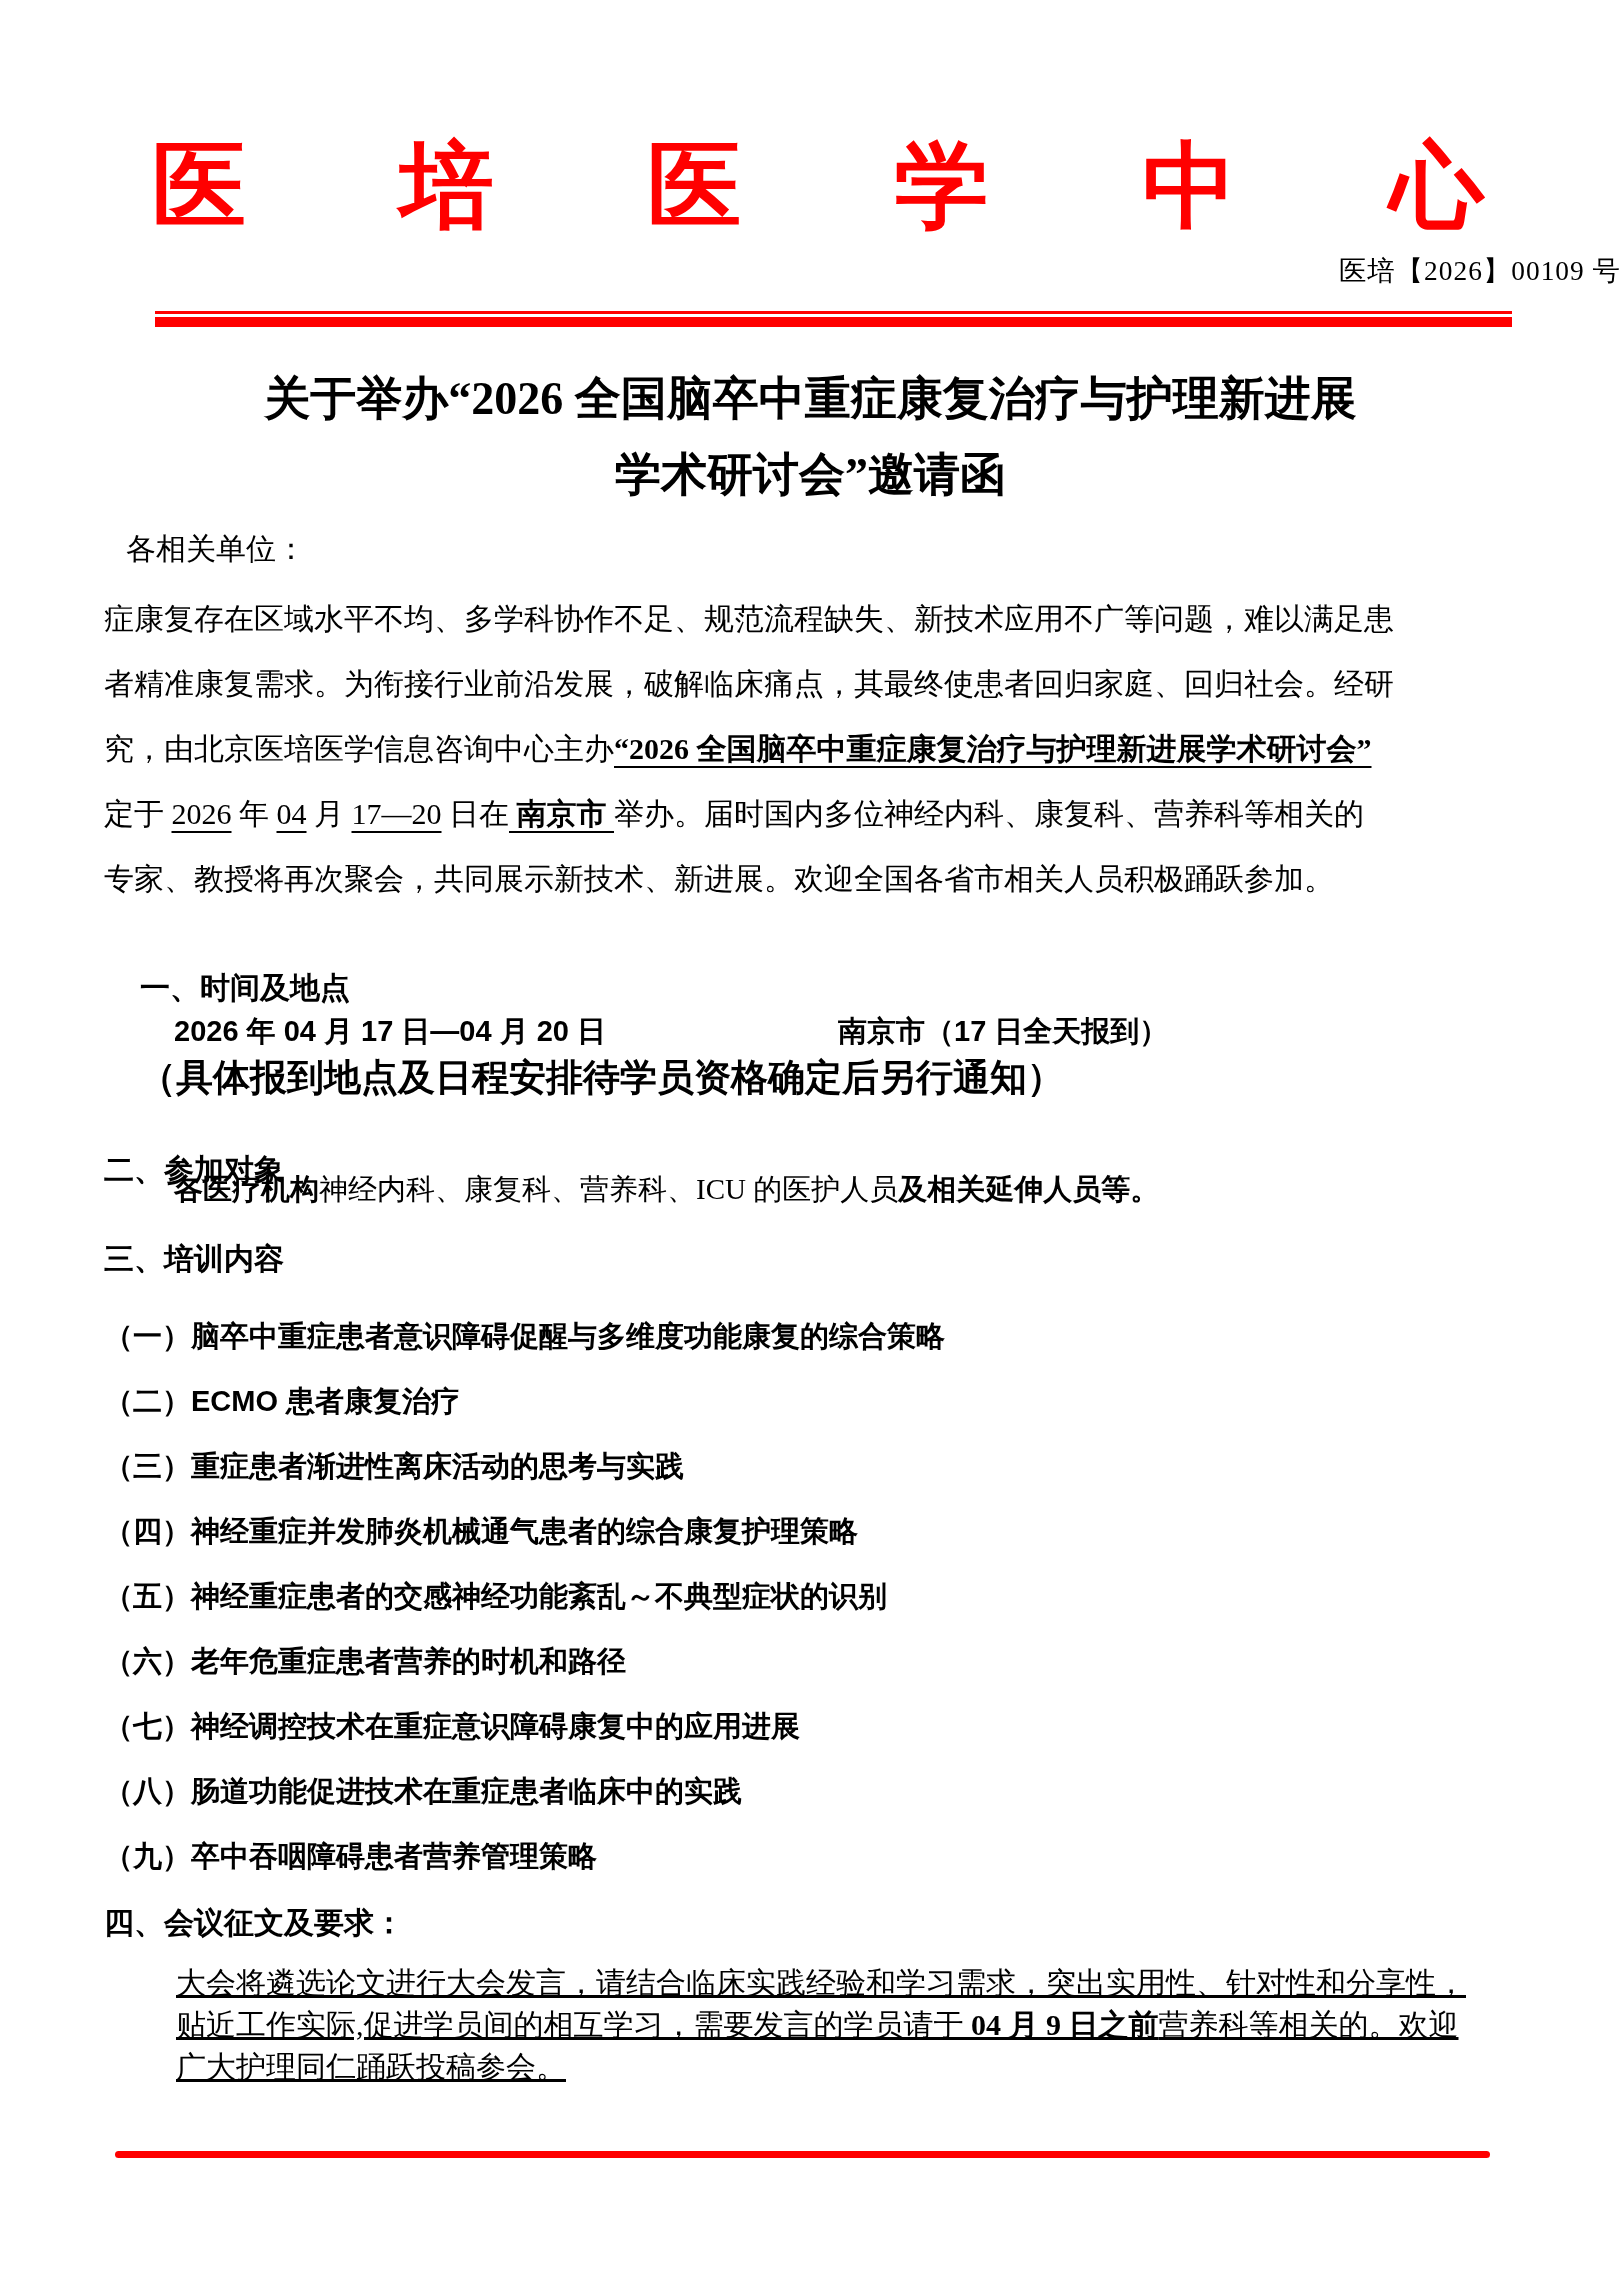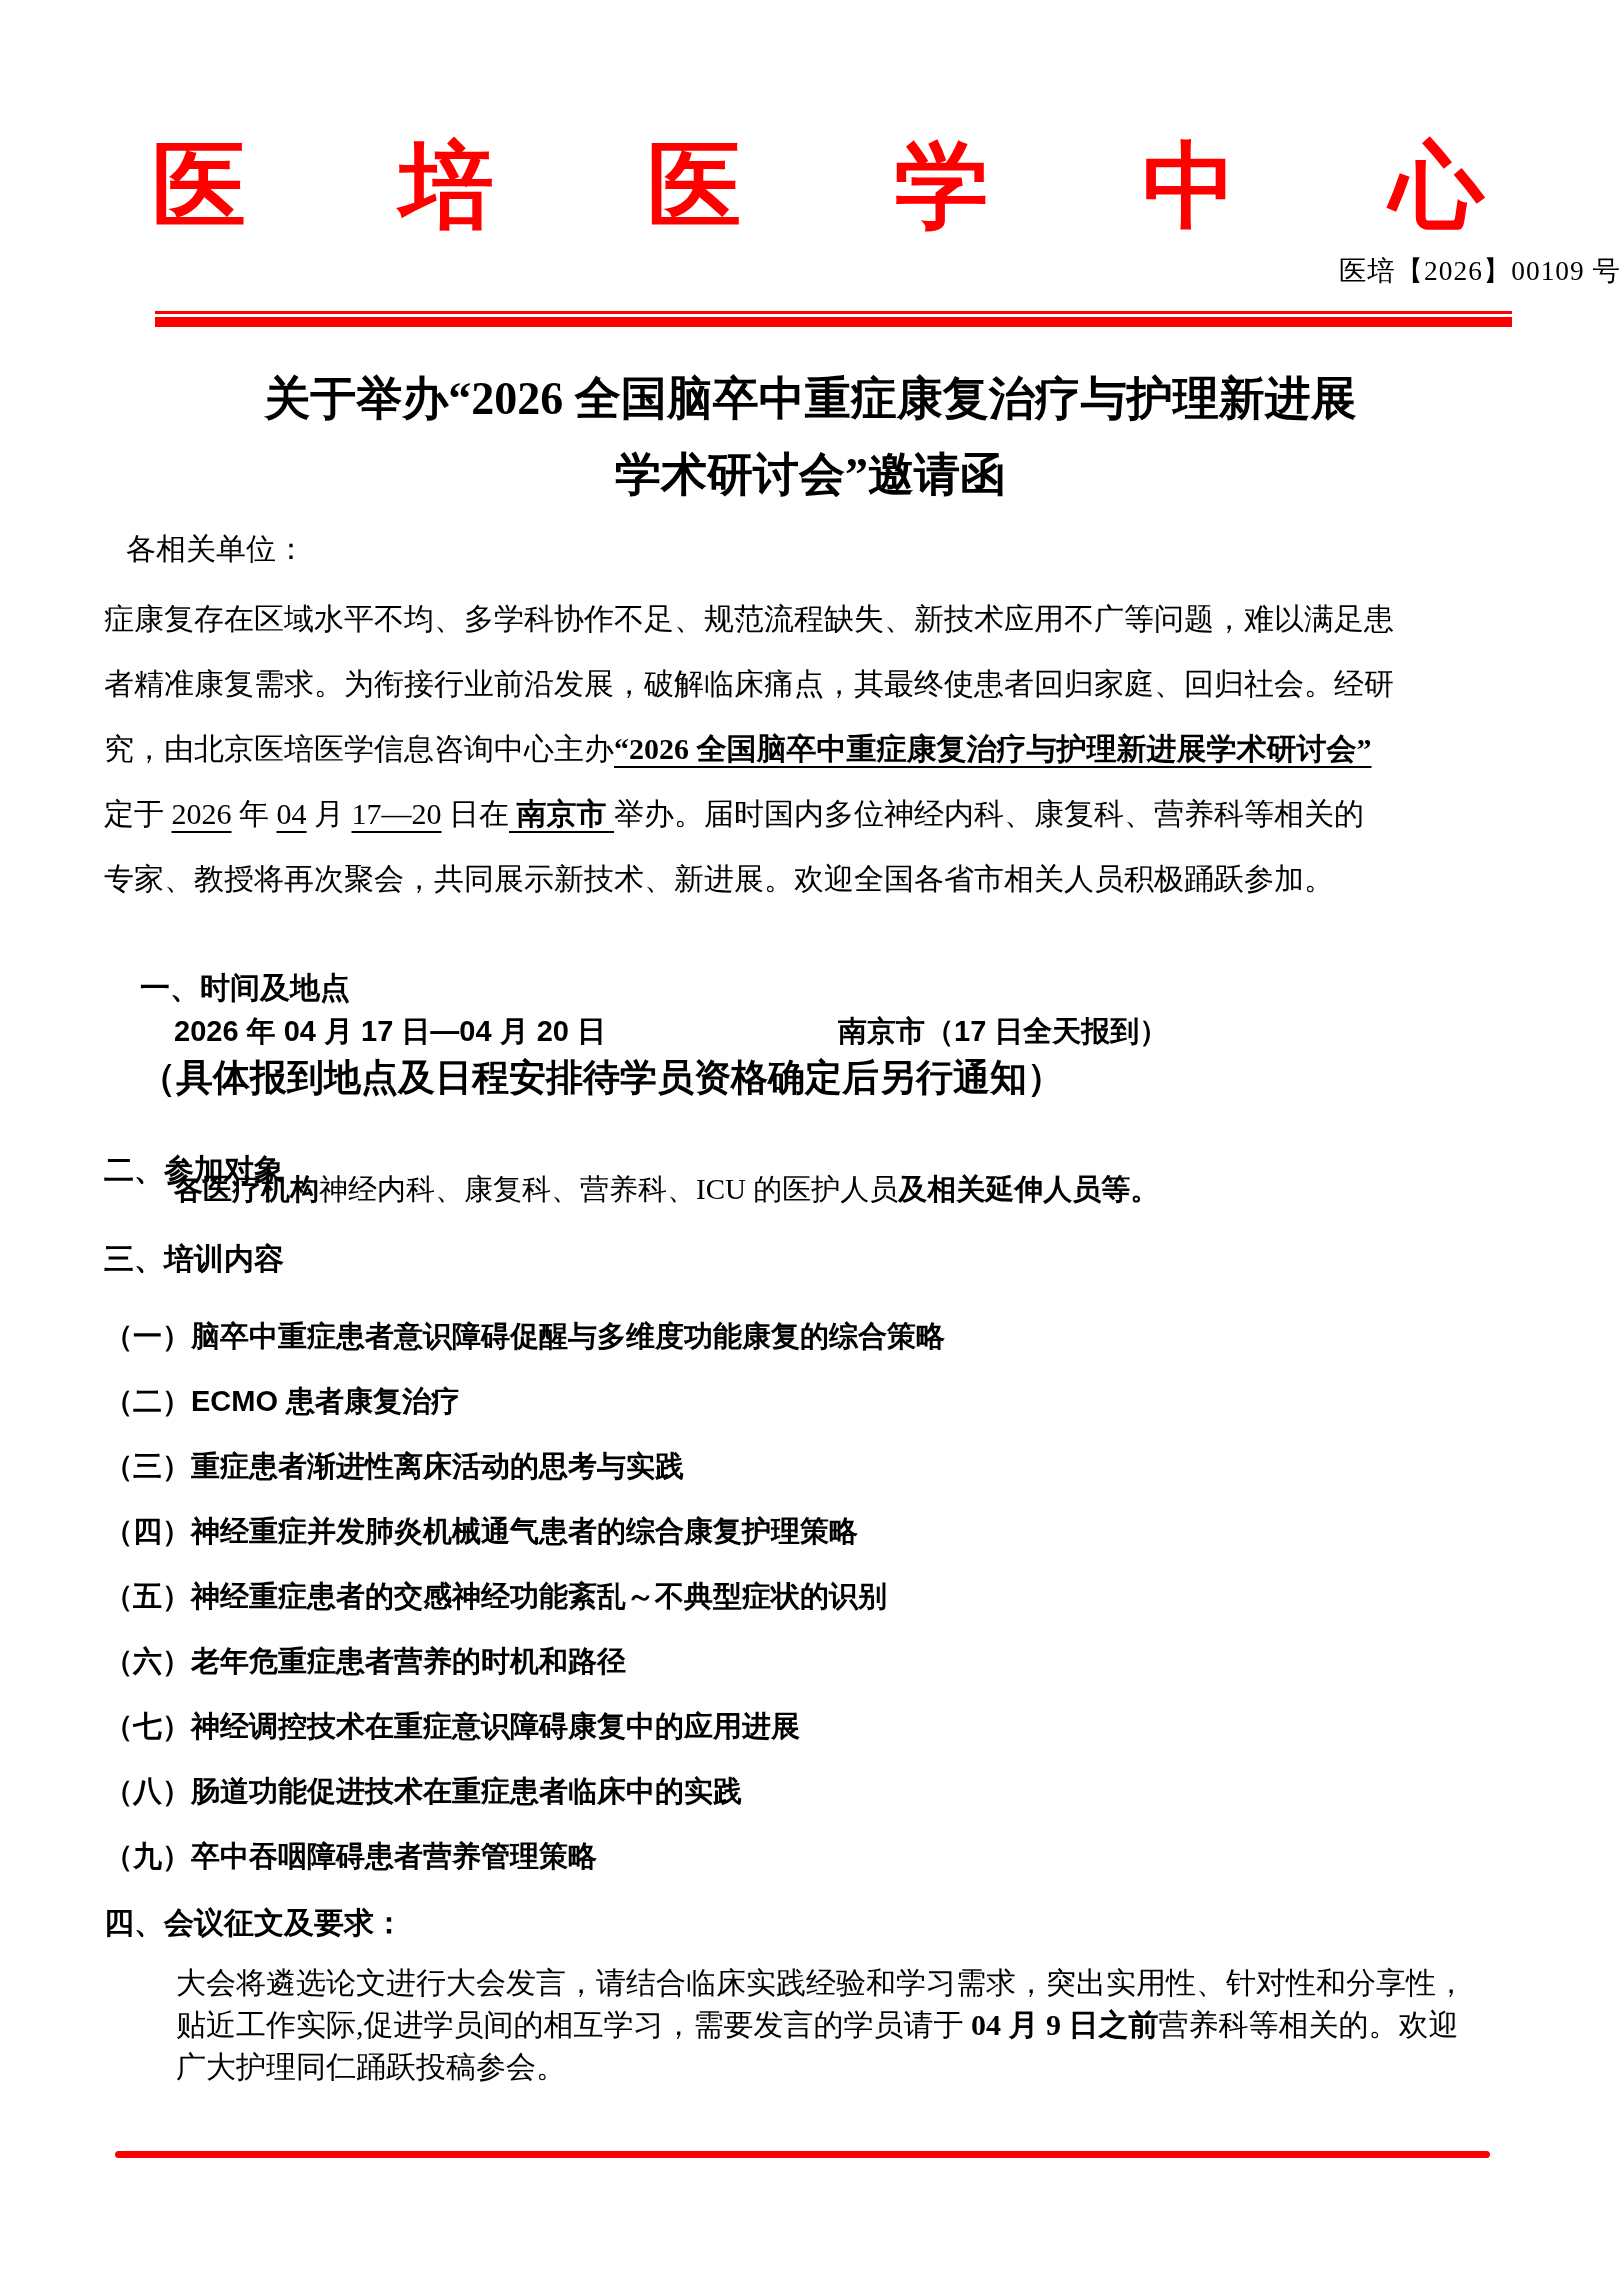--- a/index.html
+++ b/index.html
@@ -45,21 +45,21 @@
   #s2-heading{top:1102px;left:104px;margin-top:48px;}
   #s2-text{top:1170px;left:174px;font-size:29px;}
   #s2-text .b{font-family:"Liberation Sans","DejaVu Sans",sans-serif;}
 
   #s3-heading{top:1239px;left:104px;}
   #s3-items{top:1304px;left:104px;right:102px;font-size:29px;font-weight:bold;}
   #s3-items .item{line-height:65px;white-space:nowrap;}
 
   #s4-heading{top:1903px;left:104px;}
   #s4-para{top:1962px;left:176px;right:103px;font-size:30px;line-height:42px;}
-  #s4-para .ln{white-space:nowrap;}
+  #s4-para .ln{white-space:nowrap;text-decoration:underline;}
 
   #bottomline{top:2151px;left:115px;width:1375px;height:6.9px;background:#ff0000;border-radius:3.9px;}
 </style>
 </head>
 <body>
 
 <div id="org" class="abs">
   <span>医</span>
   <span>培</span>
   <span>医</span>

